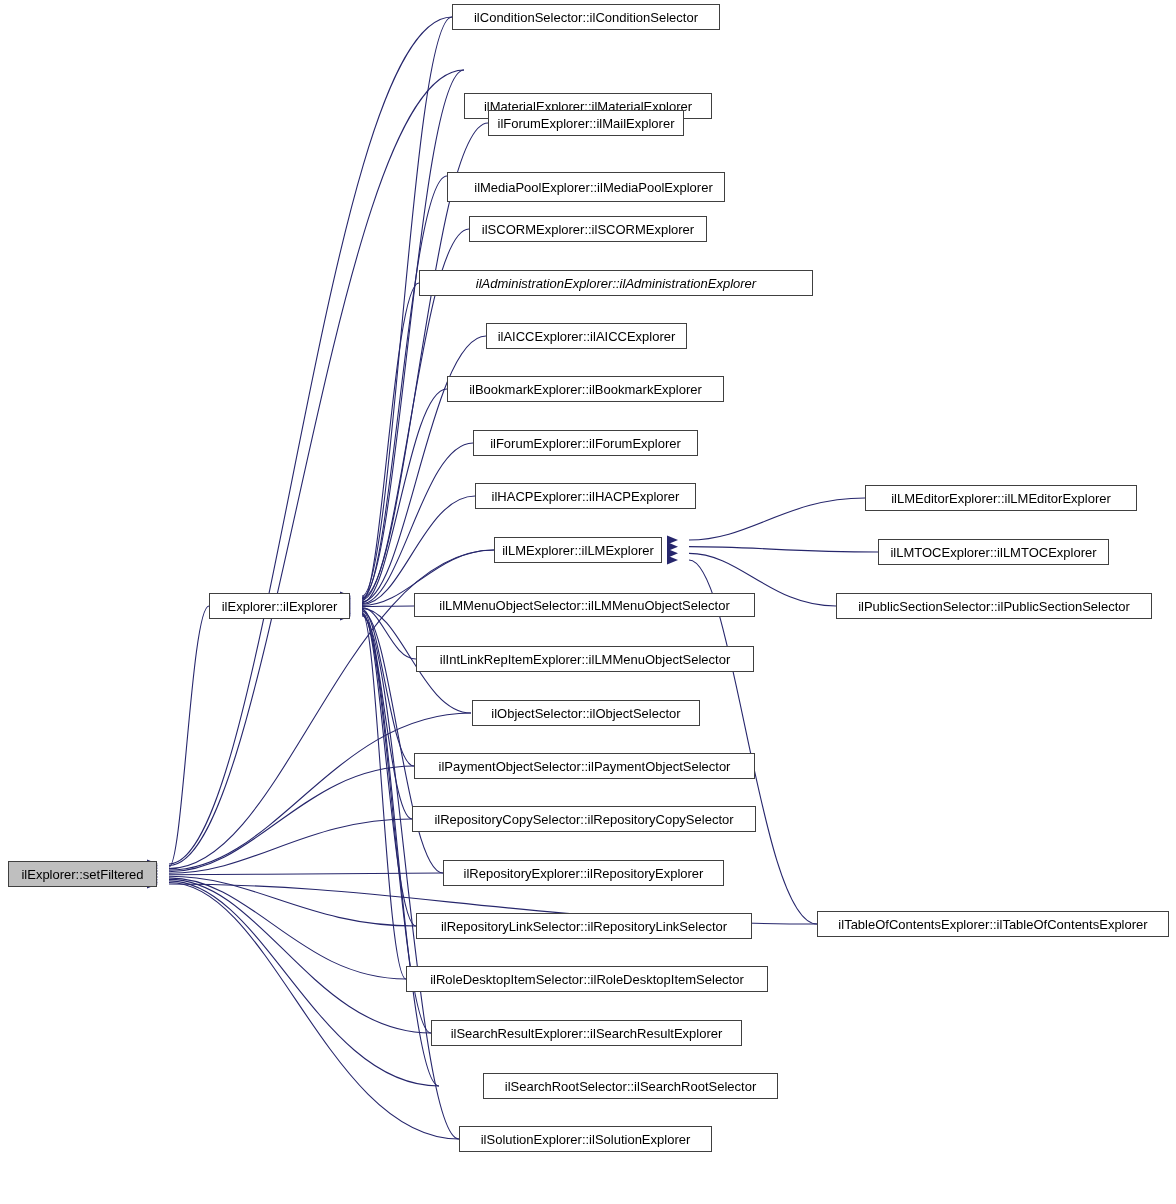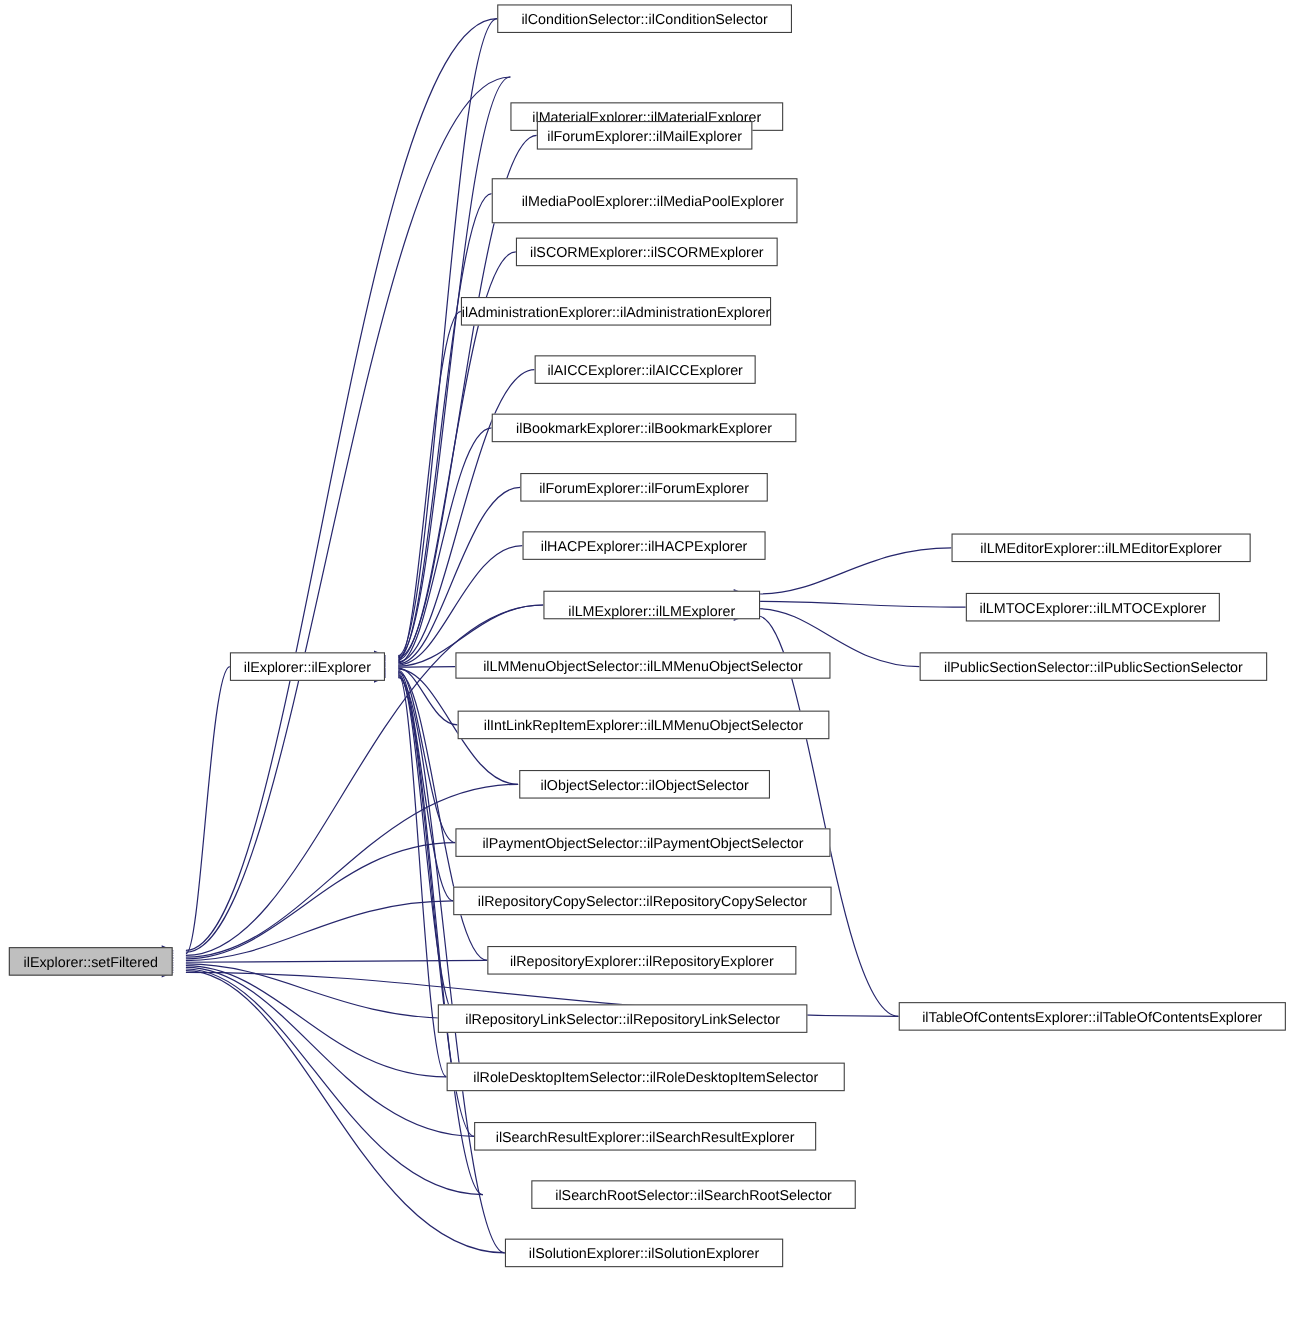--- a/index.html
+++ b/index.html
@@ -141,63 +141,63 @@
       </div>
       <div class="node" style="left: 452px; top: 4px; width: 268px; height: 26px;">
         <span class="node-label">ilConditionSelector::ilConditionSelector</span>
       </div>
       <div class="node" style="left: 464px; top: 57px; width: 248px; height: 26px; margin-top: 36px;">
         <span class="node-label">ilMaterialExplorer::ilMaterialExplorer</span>
       </div>
       <div class="node" style="left: 488px; top: 110px; width: 196px; height: 26px;">
         <span class="node-label">ilForumExplorer::ilMailExplorer</span>
       </div>
-      <div class="node" style="left: 447px; top: 162px; width: 278px; height: 41px; padding-left: 15px;">
+      <div class="node" style="left: 447px; top: 172px; width: 278px; height: 30px; padding-left: 15px;">
         <span class="node-label">ilMediaPoolExplorer::ilMediaPoolExplorer</span>
       </div>
       <div class="node" style="left: 469px; top: 216px; width: 238px; height: 26px;">
         <span class="node-label">ilSCORMExplorer::ilSCORMExplorer</span>
       </div>
-      <div class="node" style="left: 419px; top: 270px; width: 282px; height: 26px;">
+      <div class="node" style="left: 419px; top: 270px; width: 394px; height: 26px; font-style: italic;">
         <span class="node-label">ilAdministrationExplorer::ilAdministrationExplorer</span>
       </div>
       <div class="node" style="left: 486px; top: 323px; width: 201px; height: 26px;">
         <span class="node-label">ilAICCExplorer::ilAICCExplorer</span>
       </div>
       <div class="node" style="left: 447px; top: 376px; width: 277px; height: 26px;">
         <span class="node-label">ilBookmarkExplorer::ilBookmarkExplorer</span>
       </div>
       <div class="node" style="left: 473px; top: 430px; width: 225px; height: 26px;">
         <span class="node-label">ilForumExplorer::ilForumExplorer</span>
       </div>
       <div class="node" style="left: 475px; top: 483px; width: 221px; height: 26px;">
         <span class="node-label">ilHACPExplorer::ilHACPExplorer</span>
       </div>
-      <div class="node" style="left: 494px; top: 537px; width: 197px; height: 26px; align-items: flex-end;">
+      <div class="node" style="left: 494px; top: 537px; width: 168px; height: 26px;">
         <span class="node-label">ilLMExplorer::ilLMExplorer</span>
       </div>
       <div class="node" style="left: 414px; top: 593px; width: 341px; height: 24px;">
         <span class="node-label">ilLMMenuObjectSelector::ilLMMenuObjectSelector</span>
       </div>
       <div class="node" style="left: 416px; top: 646px; width: 338px; height: 26px;">
         <span class="node-label">ilIntLinkRepItemExplorer::ilLMMenuObjectSelector</span>
       </div>
       <div class="node" style="left: 472px; top: 700px; width: 228px; height: 26px;">
         <span class="node-label">ilObjectSelector::ilObjectSelector</span>
       </div>
       <div class="node" style="left: 414px; top: 753px; width: 341px; height: 26px; text-align: right;">
         <span class="node-label">ilPaymentObjectSelector::ilPaymentObjectSelector</span>
       </div>
       <div class="node" style="left: 412px; top: 806px; width: 344px; height: 26px;">
         <span class="node-label">ilRepositoryCopySelector::ilRepositoryCopySelector</span>
       </div>
       <div class="node" style="left: 443px; top: 860px; width: 281px; height: 26px;">
         <span class="node-label">ilRepositoryExplorer::ilRepositoryExplorer</span>
       </div>
-      <div class="node" style="left: 398px; top: 913px; width: 336px; height: 26px;">
+      <div class="node" style="left: 416px; top: 913px; width: 336px; height: 26px;">
         <span class="node-label">ilRepositoryLinkSelector::ilRepositoryLinkSelector</span>
       </div>
       <div class="node" style="left: 406px; top: 966px; width: 362px; height: 26px;">
         <span class="node-label">ilRoleDesktopItemSelector::ilRoleDesktopItemSelector</span>
       </div>
       <div class="node" style="left: 431px; top: 1020px; width: 311px; height: 26px;">
         <span class="node-label">ilSearchResultExplorer::ilSearchResultExplorer</span>
       </div>
       <div class="node" style="left: 439px; top: 1073px; width: 295px; height: 26px; margin-left: 44px;">
         <span class="node-label">ilSearchRootSelector::ilSearchRootSelector</span>

